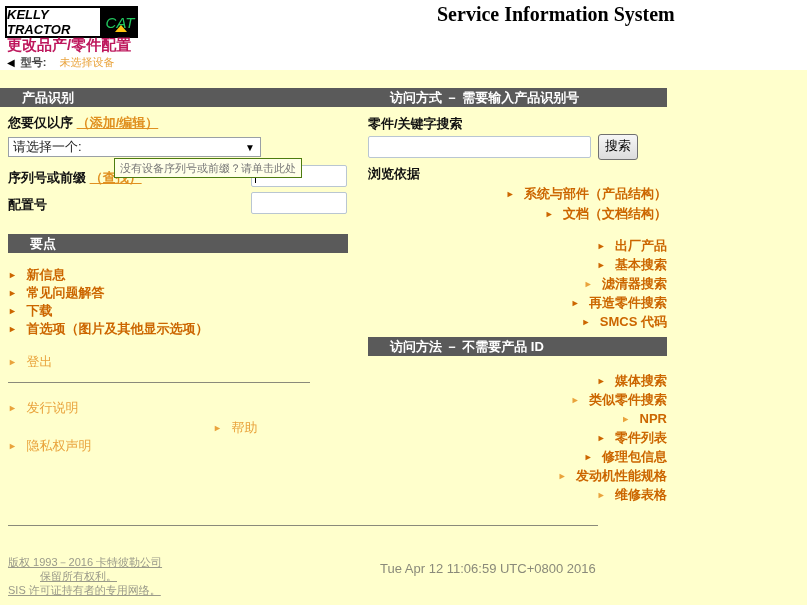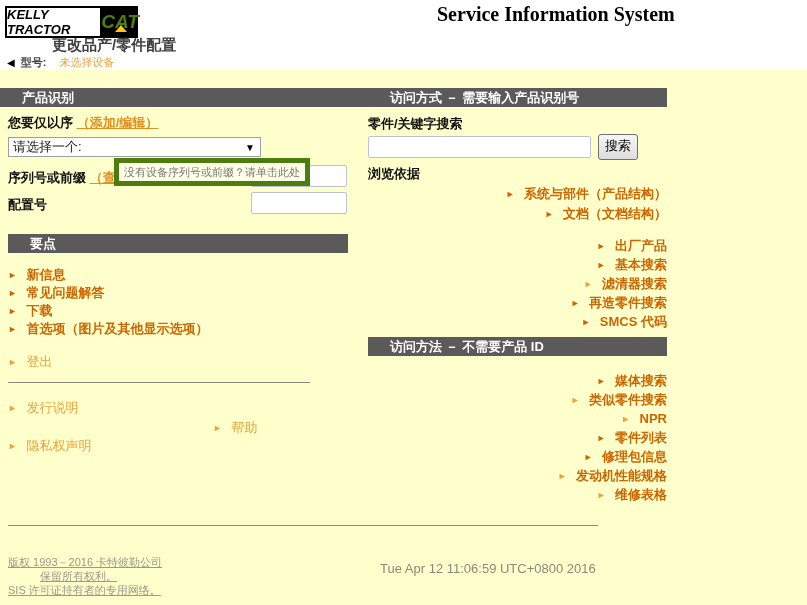--- a/index.html
+++ b/index.html
@@ -5,26 +5,26 @@
   html,body{margin:0;padding:0;}
   body{font-family:"Liberation Sans","DejaVu Sans",sans-serif;background:#fff;}
   #screen{position:relative;width:807px;height:605px;background:#fff;overflow:hidden;}
 
   
   #topbar{position:absolute;left:0;top:0;width:807px;height:70px;background:#fff;}
   #logo{position:absolute;left:5px;top:6px;height:32px;display:flex;}
   #logo .kelly{background:#fff;border:2px solid #000;width:93px;height:28px;display:flex;align-items:center;justify-content:center;
     font-style:italic;font-weight:bold;font-size:13px;letter-spacing:0px;color:#000;}
   #logo .catbox{position:relative;background:#000;width:36px;height:32px;display:flex;align-items:center;justify-content:center;}
-  #logo .catbox .cattext{color:#4d7c0f;font-weight:bold;font-style:italic;font-size:19px;letter-spacing:0px;}
+  #logo .catbox .cattext{color:#22c55e;font-weight:normal;font-style:italic;font-size:15px;letter-spacing:0px;}
   #logo .catbox .tri{position:absolute;left:13px;bottom:6px;width:0;height:0;border-left:6px solid transparent;
     border-right:6px solid transparent;border-bottom:7px solid #FFC510;}
   #sis-title{position:absolute;left:437px;top:3px;font-family:"Liberation Serif","DejaVu Serif",serif;
     font-weight:bold;font-size:20px;color:#000;}
-  #page-title{position:absolute;left:7px;top:36px;font-size:15px;font-weight:bold;color:#404040;margin-left:45px;}
+  #page-title{position:absolute;left:7px;top:36px;font-size:15px;font-weight:bold;color:#be185d;}
   #breadcrumb{position:absolute;left:7px;top:55px;font-size:11px;color:#333;}
   #breadcrumb .arrow{color:#000;font-size:10px;margin-right:3px;}
   #breadcrumb .model-label{font-weight:bold;color:#444;}
   #breadcrumb .model-value{color:#E9A33C;margin-left:10px;}
 
   
   #main{position:absolute;left:0;top:70px;width:807px;height:535px;background:#FFFFCC;}
 
   .bar{position:absolute;height:19px;background:#5A5A5A;color:#fff;font-weight:bold;font-size:13px;
     line-height:19px;padding-left:22px;box-sizing:border-box;}
@@ -37,21 +37,21 @@
   .bullet-dark{color:#CC6600;}
   .bullet-light{color:#E9A33C;}
 
   .txtinput{position:absolute;background:#fff;border:1px solid #B9C6D2;border-radius:2px;box-sizing:border-box;}
   .caret{position:absolute;left:3px;top:3px;width:1px;height:14px;background:#000;}
 
   #dropdown{position:absolute;left:8px;top:137px;width:253px;height:20px;background:#fff;border:1px solid #9aa0a6;
     box-sizing:border-box;font-size:13px;color:#222;line-height:18px;padding-left:4px;}
   #dropdown .dd-arrow{position:absolute;right:5px;top:1px;font-size:10px;color:#000;}
 
-  #tooltip{position:absolute;left:114px;top:158px;height:16px;background:#FFFFE8;border:5px solid #4d7c0f;
+  #tooltip{position:absolute;left:114px;top:158px;height:16px;background:#FFFFE8;border:1px solid #4d7c0f;
     font-size:11px;color:#777;line-height:16px;padding:1px 5px;white-space:nowrap;z-index:5;}
 
   .leftlink{position:absolute;left:8px;white-space:nowrap;}
   .rightlink{position:absolute;right:140px;text-align:right;white-space:nowrap;}
 
   .divider{position:absolute;height:1px;background:#8a8a7a;}
 
   #search-btn{position:absolute;left:598px;top:134px;width:38px;height:24px;background:linear-gradient(#f6f6f6,#dcdcdc);
     border:1px solid #707070;border-radius:3px;font-size:13px;color:#000;text-align:center;line-height:22px;}
 

